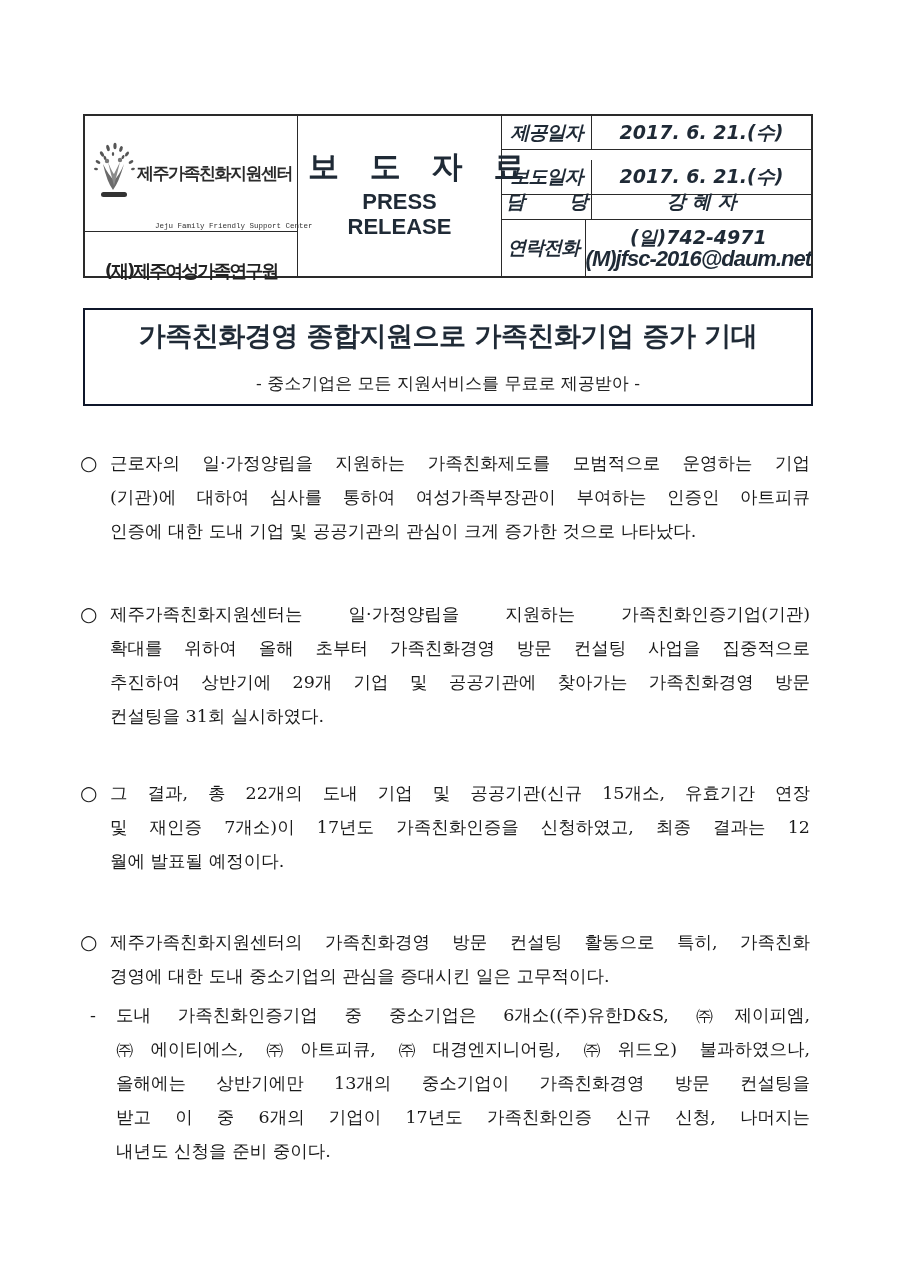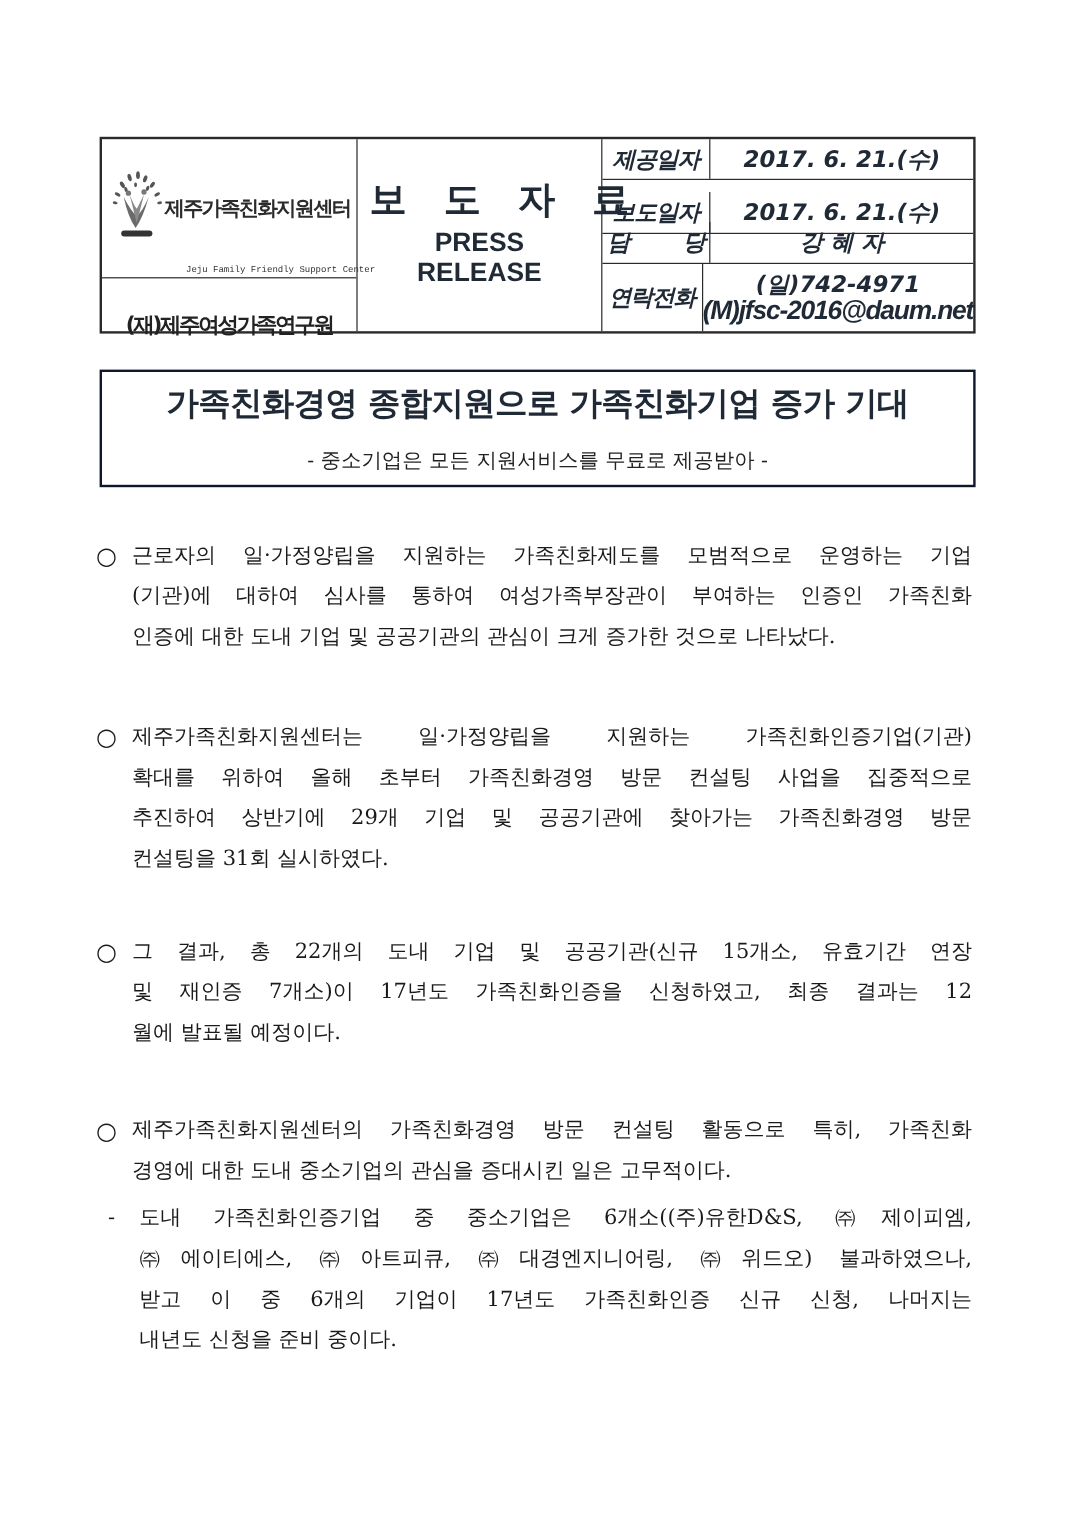--- a/index.html
+++ b/index.html
@@ -324,21 +324,21 @@
   <div class="headline">가족친화경영 종합지원으로 가족친화기업 증가 기대</div>
   <div class="subheadline">-  중소기업은 모든 지원서비스를 무료로 제공받아  -</div>
 </div>
 
 <div class="body-text" style="top:0;">
 
   <div class="para" style="top:446px;">
     <span class="bullet">○</span>
     <div class="lines">
       <span class="line">근로자의 일·가정양립을 지원하는 가족친화제도를 모범적으로 운영하는 기업</span>
-      <span class="line">(기관)에 대하여 심사를 통하여 여성가족부장관이 부여하는 인증인 가족친화</span>
+      <span class="line">(기관)에 대하여 심사를 통하여 여성가족부장관이 부여하는 인증인 아트피큐</span>
       <span class="line last">인증에 대한 도내 기업 및 공공기관의 관심이 크게 증가한 것으로 나타났다.</span>
     </div>
   </div>
 
   <div class="para" style="top:597px;">
     <span class="bullet">○</span>
     <div class="lines">
       <span class="line">제주가족친화지원센터는 일·가정양립을 지원하는 가족친화인증기업(기관)</span>
       <span class="line">확대를 위하여 올해 초부터 가족친화경영 방문 컨설팅 사업을 집중적으로</span>
       <span class="line">추진하여 상반기에 29개 기업 및 공공기관에 찾아가는 가족친화경영 방문</span>
@@ -361,18 +361,19 @@
       <span class="line">제주가족친화지원센터의 가족친화경영 방문 컨설팅 활동으로 특히, 가족친화</span>
       <span class="line last">경영에 대한 도내 중소기업의 관심을 증대시킨 일은 고무적이다.</span>
     </div>
   </div>
 
   <div class="sub-item" style="top:998px;">
     <span class="dash">-</span>
     <div class="lines">
       <span class="line">도내 가족친화인증기업 중 중소기업은 6개소((주)유한D&amp;S, ㈜제이피엠,</span>
       <span class="line">㈜에이티에스, ㈜아트피큐, ㈜대경엔지니어링, ㈜위드오) 불과하였으나,</span>
+      <span class="line">올해에는 상반기에만 13개의 중소기업이 가족친화경영 방문 컨설팅을</span>
       <span class="line">받고 이 중 6개의 기업이 17년도 가족친화인증 신규 신청, 나머지는</span>
       <span class="line last">내년도 신청을 준비 중이다.</span>
     </div>
   </div>
 
 </div>
 
 </body></html>

